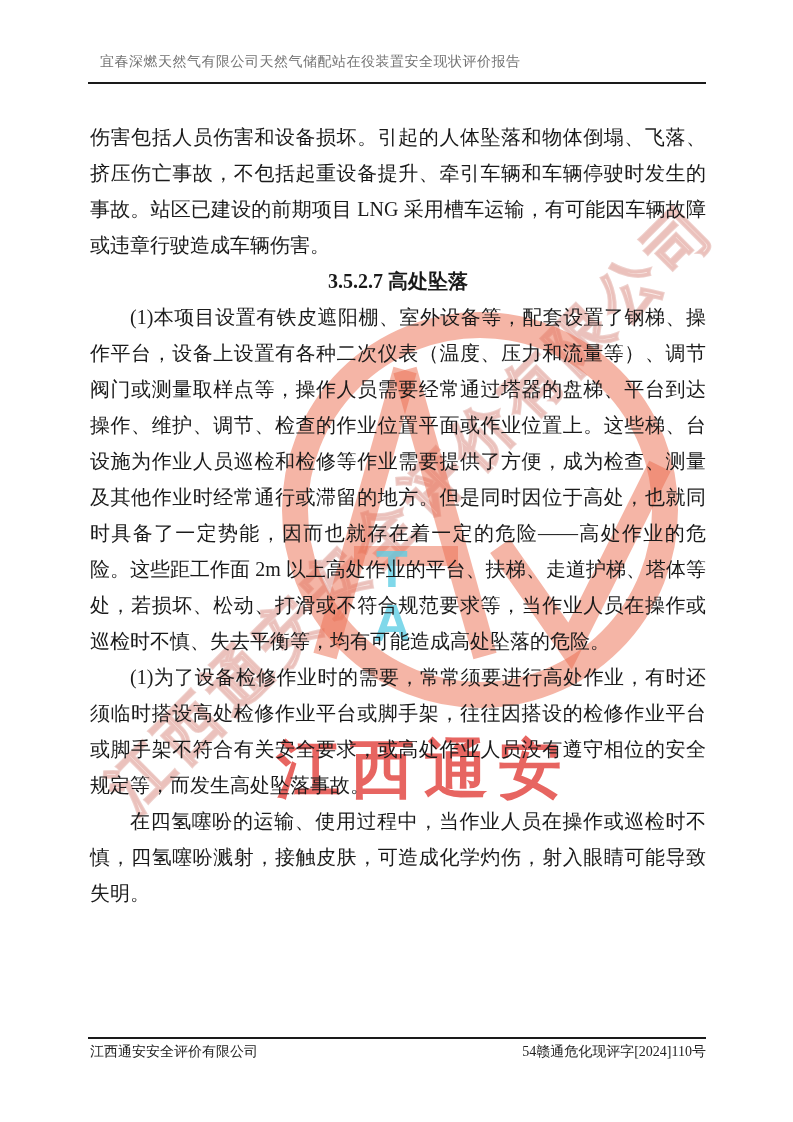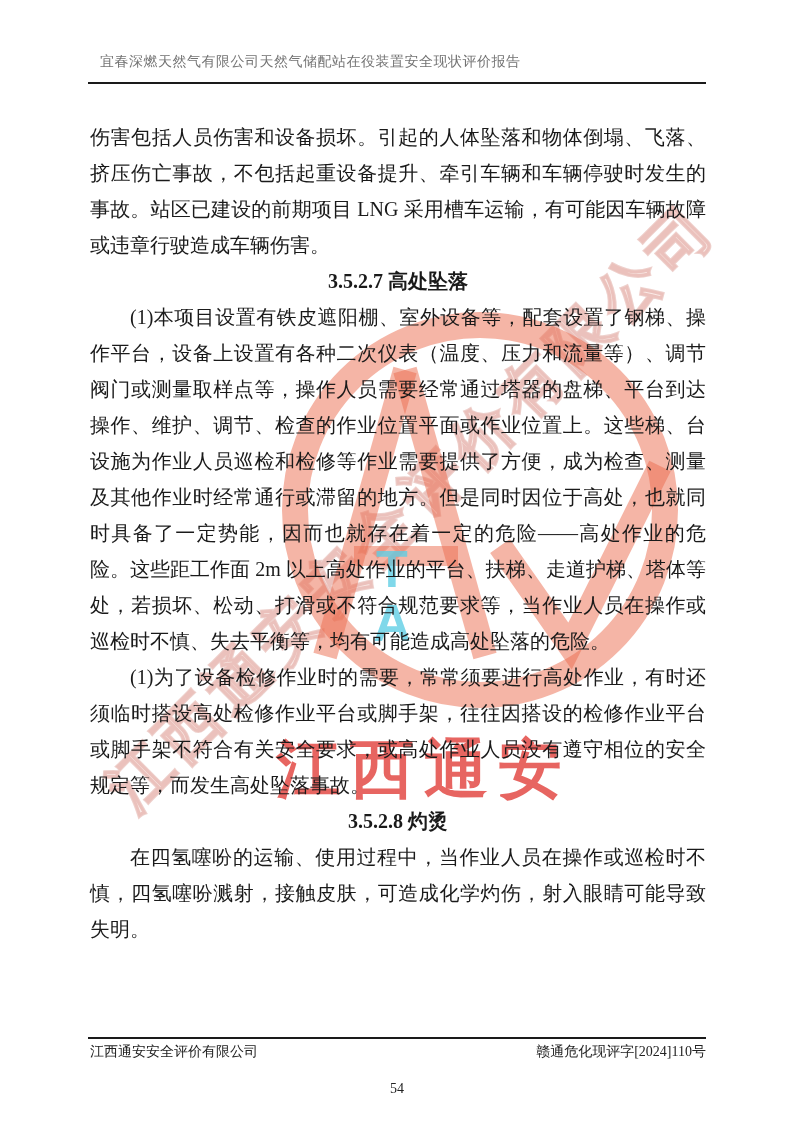--- a/index.html
+++ b/index.html
@@ -67,21 +67,21 @@
   .footer-rule{
     position:absolute;left:88px;top:1037px;width:618px;height:2px;
     background:#1a1a1a;
   }
   .footer{
     position:absolute;left:90px;top:1043px;width:616px;
     font-size:14px;line-height:18px;color:#222;
     display:flex;align-items:flex-start;
   }
   .footer-company{flex:0 0 auto;}
-  .footer-page{flex:1 1 auto;text-align:center;margin-top:37px;}
+  .footer-page{flex:1 1 auto;text-align:right;}
   .footer-doc{flex:0 0 auto;}
 </style>
 </head>
 <body>
 
 <div class="page">
 
   <div class="wm wm-diagonal">江西通安安全评价有限公司</div>
 
   <svg class="wm wm-logo" width="440" height="430" viewBox="0 0 440 430">
@@ -102,21 +102,20 @@
   <div class="header">
     <div class="header-title">宜春深燃天然气有限公司天然气储配站在役装置安全现状评价报告</div>
   </div>
   <div class="header-rule"></div>
 
   <div class="content">
     <p class="para">伤害包括人员伤害和设备损坏。引起的人体坠落和物体倒塌、飞落、挤压伤亡事故，不包括起重设备提升、牵引车辆和车辆停驶时发生的事故。站区已建设的前期项目 LNG 采用槽车运输，有可能因车辆故障或违章行驶造成车辆伤害。</p>
     <h3>3.5.2.7 高处坠落</h3>
     <p class="para indent">(1)本项目设置有铁皮遮阳棚、室外设备等，配套设置了钢梯、操作平台，设备上设置有各种二次仪表（温度、压力和流量等）、调节阀门或测量取样点等，操作人员需要经常通过塔器的盘梯、平台到达操作、维护、调节、检查的作业位置平面或作业位置上。这些梯、台设施为作业人员巡检和检修等作业需要提供了方便，成为检查、测量及其他作业时经常通行或滞留的地方。但是同时因位于高处，也就同时具备了一定势能，因而也就存在着一定的危险——高处作业的危险。这些距工作面 2m 以上高处作业的平台、扶梯、走道护梯、塔体等处，若损坏、松动、打滑或不符合规范要求等，当作业人员在操作或巡检时不慎、失去平衡等，均有可能造成高处坠落的危险。</p>
     <p class="para indent">(1)为了设备检修作业时的需要，常常须要进行高处作业，有时还须临时搭设高处检修作业平台或脚手架，往往因搭设的检修作业平台或脚手架不符合有关安全要求，或高处作业人员没有遵守相位的安全规定等，而发生高处坠落事故。</p>
-    <h3>3.5.2.8 灼烫</h3>
     <p class="para indent">在四氢噻吩的运输、使用过程中，当作业人员在操作或巡检时不慎，四氢噻吩溅射，接触皮肤，可造成化学灼伤，射入眼睛可能导致失明。</p>
   </div>
 
   <div class="footer-rule"></div>
   <div class="footer">
     <div class="footer-company">江西通安安全评价有限公司</div>
     <div class="footer-page">54</div>
     <div class="footer-doc">赣通危化现评字[2024]110号</div>
   </div>
 

